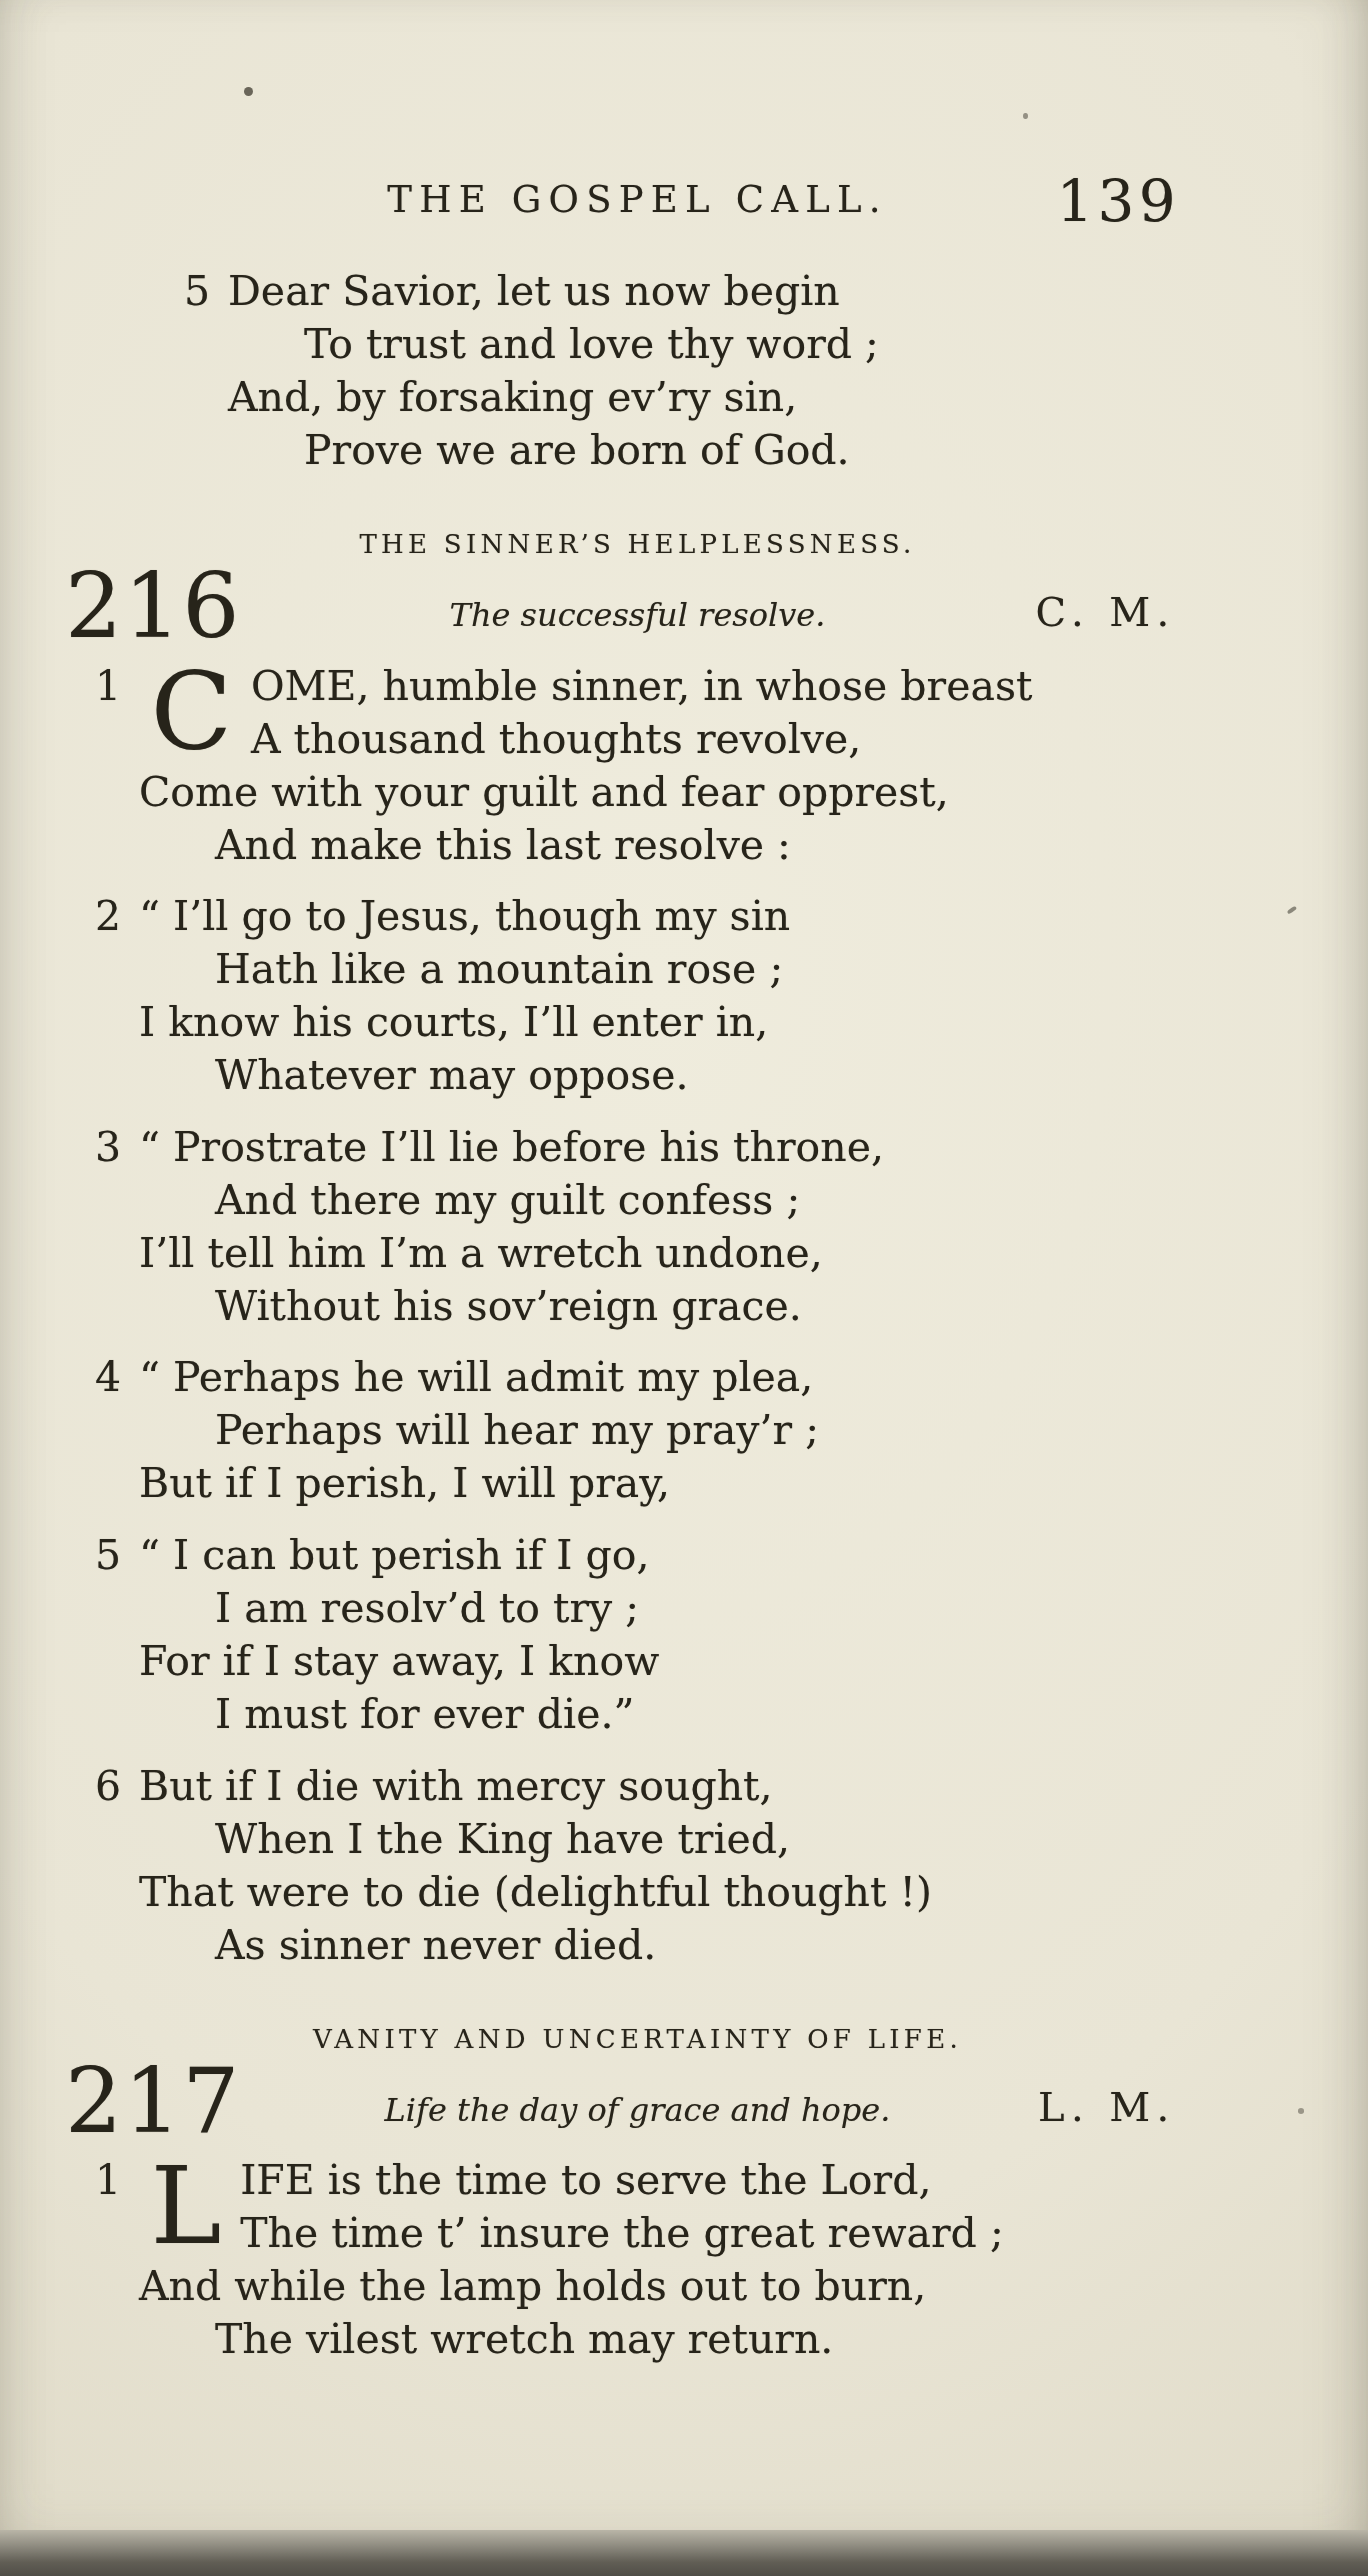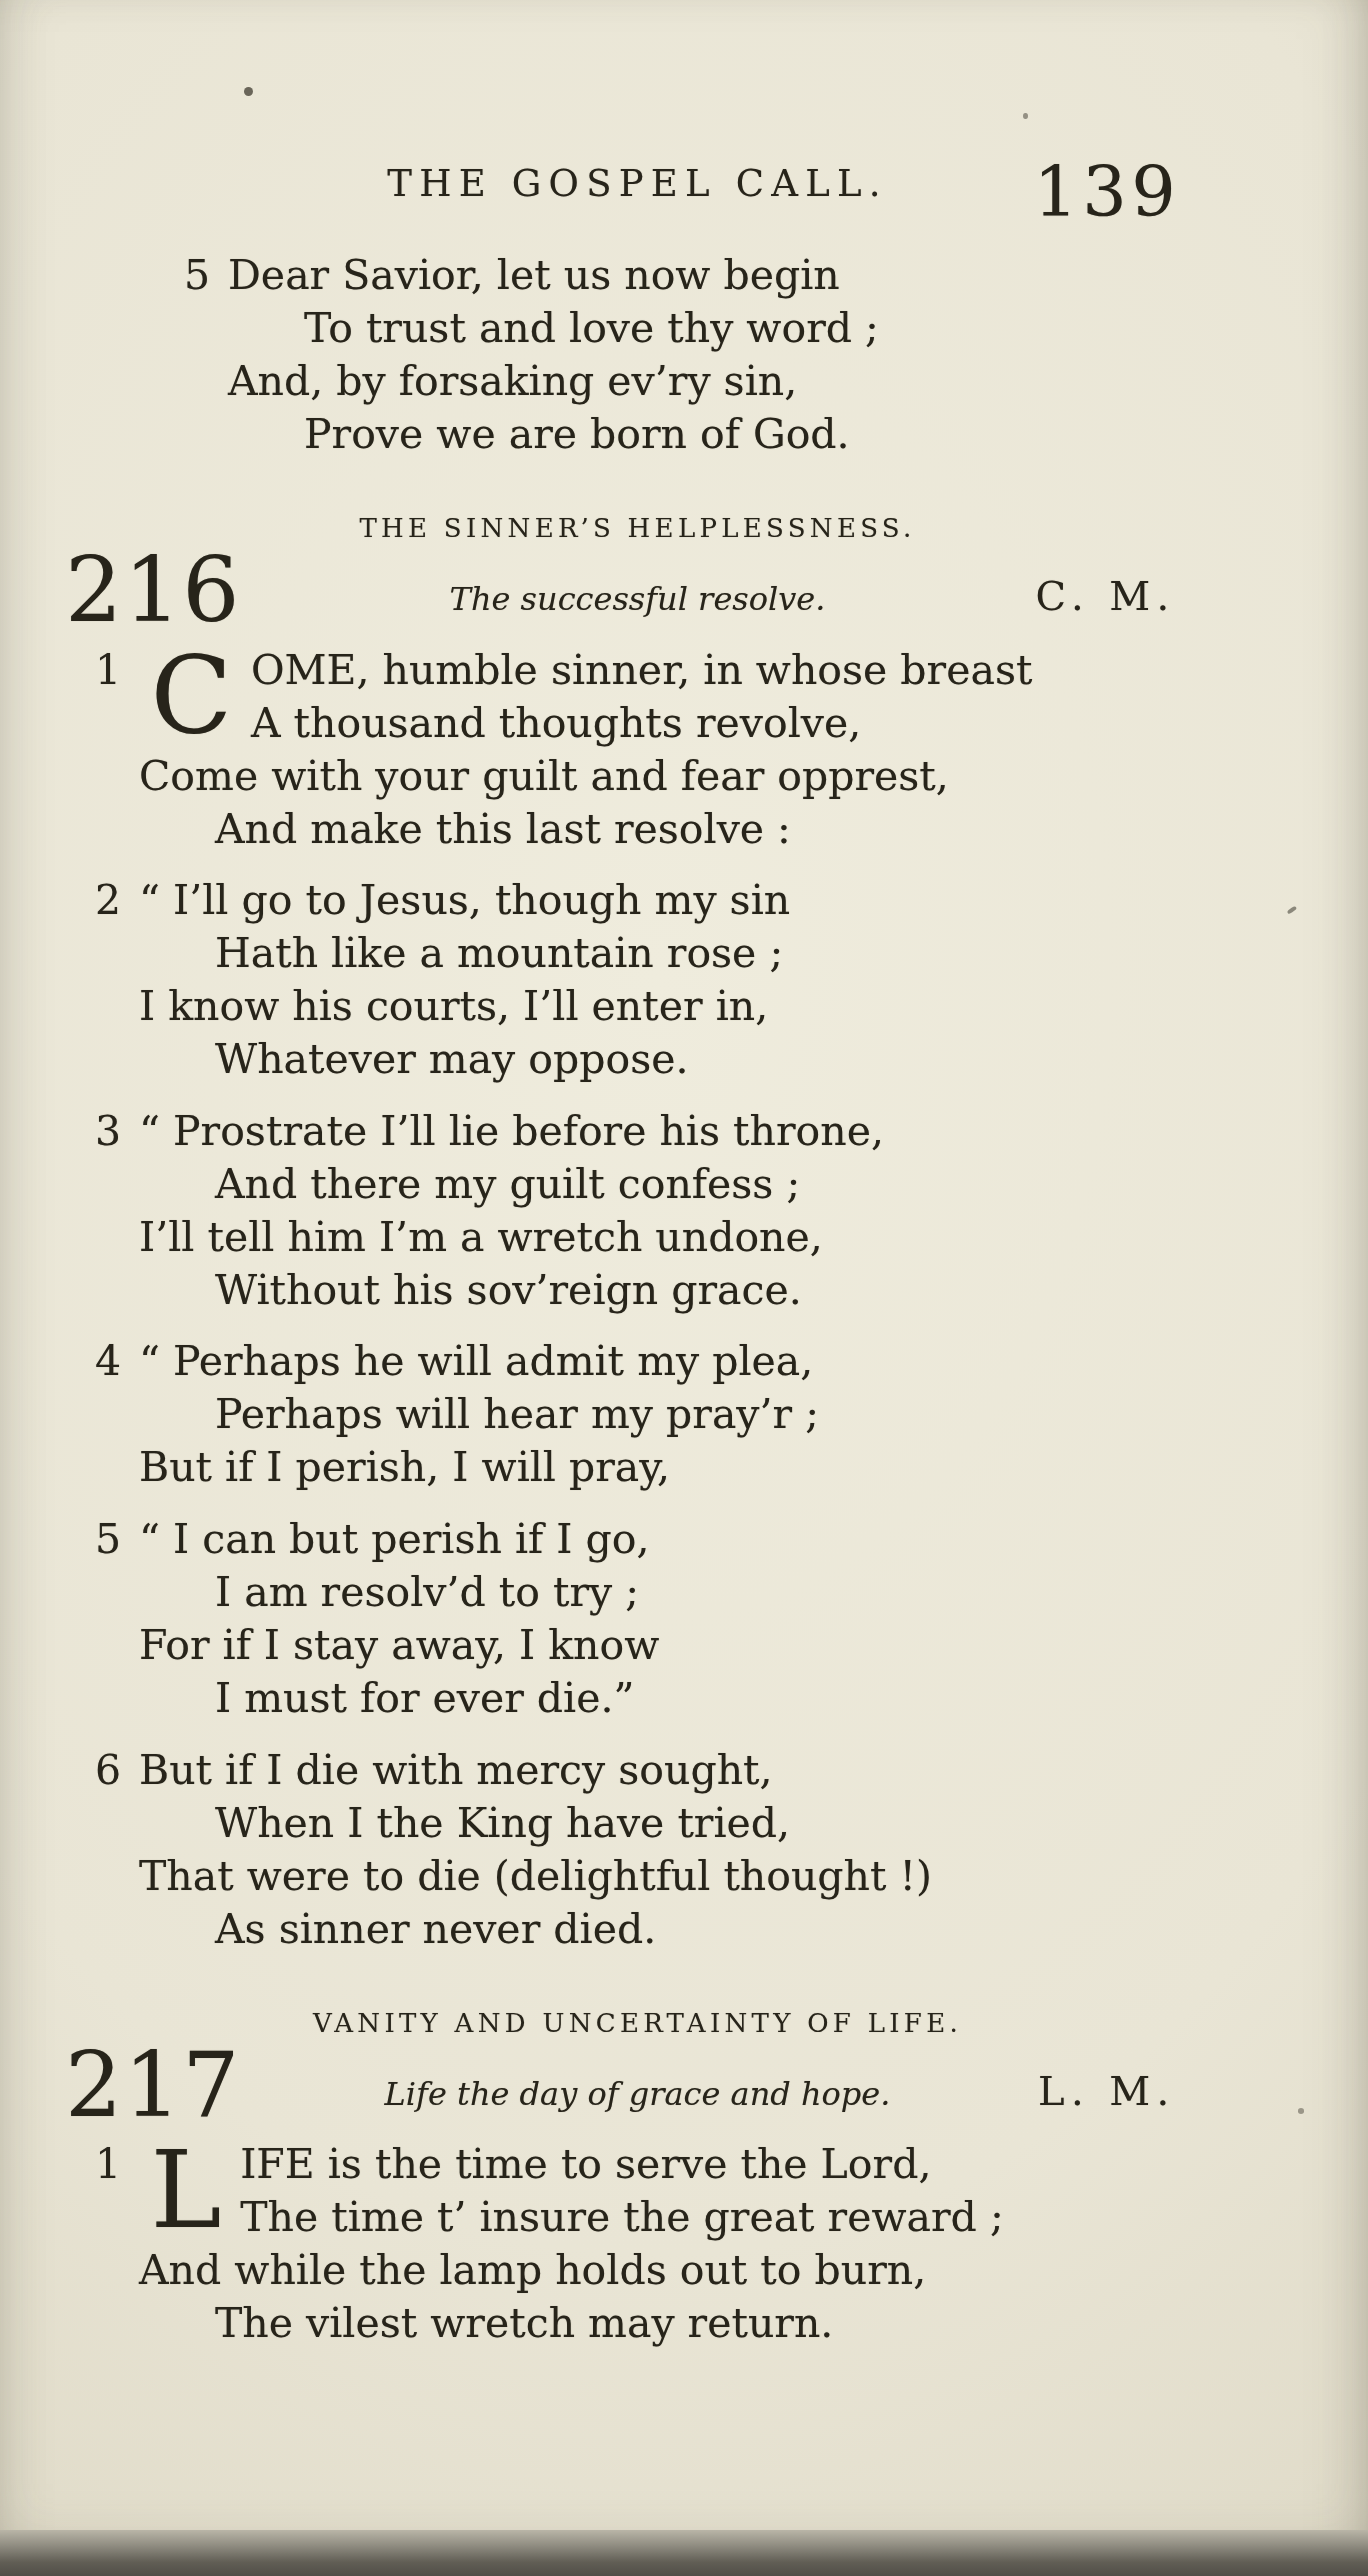--- a/index.html
+++ b/index.html
@@ -22,29 +22,29 @@
   .scan-bottom {
     position:absolute; left:0; right:0; bottom:0; height:46px;
     background:linear-gradient(to bottom,#b9b5a7 0%, #8e8b80 35%, #615e55 70%, #504e48 100%);
   }
   .speck { position:absolute; background:#3d3a2f; border-radius:50%; opacity:.75; }
   .speck.s1 { left:244px; top:87px; width:9.3px; height:9.3px; }
   .speck.s2 { left:1023px; top:113px; width:5px; height:6.4px; opacity:.5; }
   .speck.s3 { left:1287px; top:908px; width:10px; height:4.3px; transform:rotate(-35deg); opacity:.55; border-radius:40%; }
   .speck.s4 { left:1298px; top:2108px; width:6.4px; height:5.7px; opacity:.45; }
 
-  .content { position:absolute; left:95px; top:0; width:1085px;
+  .content { position:absolute; left:95px; top:16px; width:1085px;
     text-shadow:0 0 0.9px rgba(45,40,28,.35); }
 
   .running-header { position:relative; margin-top:152px; height:57px; }
   .running-head {
     position:absolute; left:50%; transform:translateX(-50%); top:10px;
     font-size:37px; letter-spacing:7.2px; white-space:nowrap;
   }
-  .page-number { position:absolute; right:0; top:-1.4px; font-size:70px; letter-spacing:4.3px; }
+  .page-number { position:absolute; right:0; top:-1.4px; font-size:58px; letter-spacing:4.3px; }
 
   .verse { position:relative; padding-left:44px; font-size:41px; line-height:53px; margin:0 0 18.6px 0; }
   .verse-num { position:absolute; left:0; top:0; }
   .vline { white-space:nowrap; }
   .vline.ind1 { padding-left:76px; }
   .drop-cap { float:left; font-size:107px; line-height:99px; margin:2.9px 18.6px 0 11.5px; }
 
   .continuation { margin-top:40px; }
   .continuation .verse { margin-left:89px; }
 

